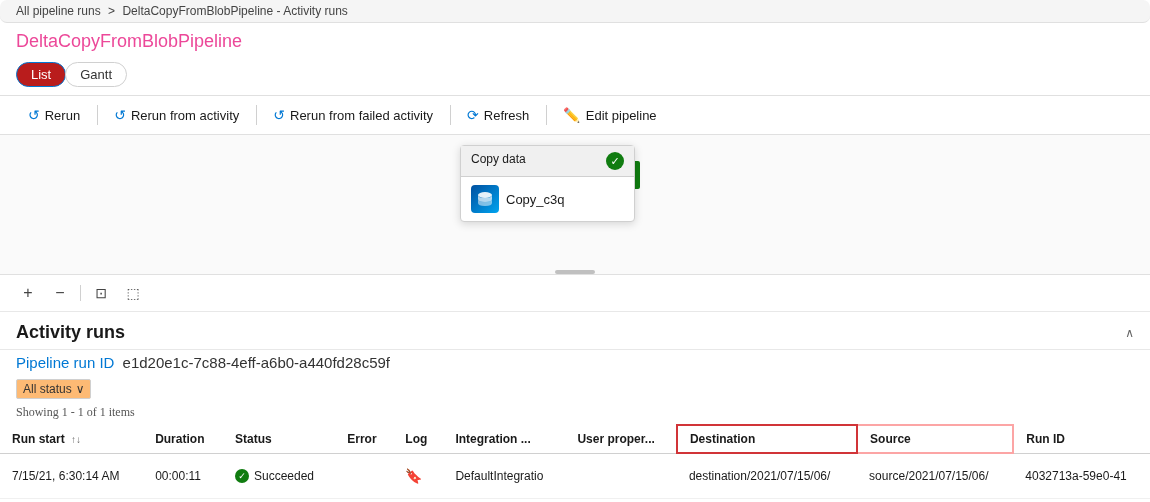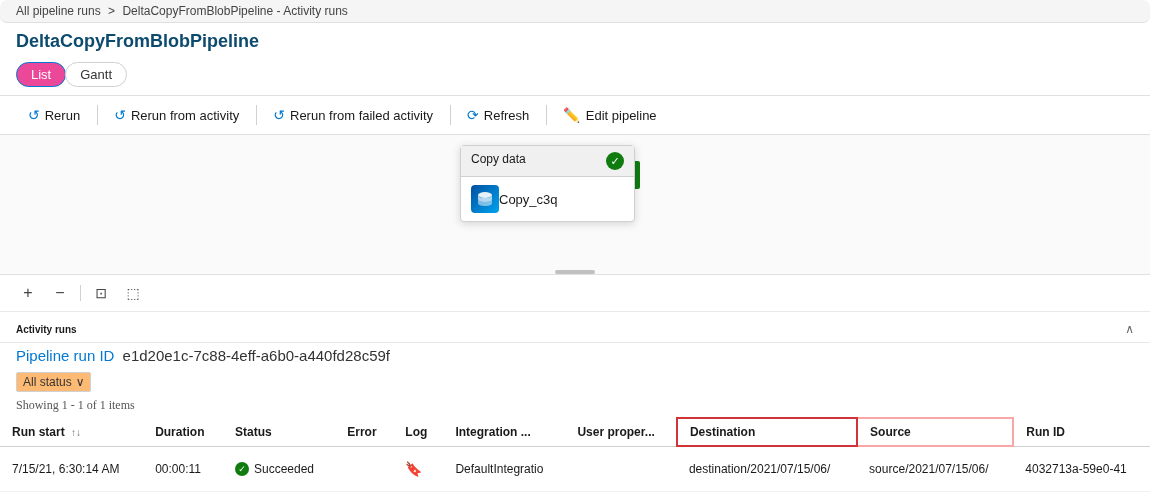--- a/index.html
+++ b/index.html
@@ -3,51 +3,51 @@
   <meta charset="utf-8">
   <style>
     * { box-sizing: border-box; margin: 0; padding: 0; }
     body { font-family: 'Segoe UI', Arial, sans-serif; font-size: 13px; color: #1a1a1a; background: #fff; width: 1150px; min-height: 502px; overflow: hidden; }
     
     .top-bar { background: #f5f5f5; border-bottom: 1px solid #e0e0e0; padding: 4px 16px; font-size: 12px; color: #0078d4; border-radius: 7px; }
     .top-bar span { color: #444; }
     .breadcrumb-link { color: #0078d4; cursor: pointer; }
     .breadcrumb-sep { color: #444; margin: 0 4px; }
     
-    .page-title { padding: 8px 16px 6px; font-size: 18px; font-weight: 700; color: #0c4a6e; }
+    .page-title { padding: 8px 16px 6px; font-size: 18px; font-weight: 400; color: #ec4899; }
     
     .view-tabs { display: flex; align-items: center; padding: 4px 16px 8px; gap: 0; }
     .tab-btn { padding: 4px 14px; font-size: 13px; cursor: pointer; border: 1px solid transparent; border-radius: 20px; }
-    .tab-btn.active { background: #ec4899; color: #fff; border-color: #0078d4; }
+    .tab-btn.active { background: #b91c1c; color: #fff; border-color: #0078d4; }
     .tab-btn.inactive { background: #fff; color: #333; border: 1px solid #d0d0d0; border-radius: 20px; margin-left: -1px; }
     
     .toolbar { display: flex; align-items: center; padding: 6px 16px; border-top: 1px solid #e0e0e0; border-bottom: 1px solid #e0e0e0; gap: 0; background: #fff; }
     .toolbar-btn { display: flex; align-items: center; gap: 5px; padding: 5px 12px; font-size: 13px; cursor: pointer; color: #1a1a1a; background: none; border: none; border-right: 1px solid transparent; }
     .toolbar-btn .btn-icon { font-size: 14px; color: #0078d4; }
     .toolbar-separator { width: 1px; height: 20px; background: #d0d0d0; margin: 0 4px; }
     
     .canvas-area { position: relative; background: #fafafa; border-bottom: 1px solid #e0e0e0; height: 140px; overflow: hidden; }
     
     .copy-data-popup { position: absolute; top: 10px; left: 460px; background: #fff; border: 1px solid #d0d0d0; border-radius: 4px; box-shadow: 0 2px 8px rgba(0,0,0,0.15); width: 175px; z-index: 10; }
     .popup-header { display: flex; align-items: flex-start; justify-content: space-between; padding: 6px 10px; background: #f0f0f0; border-bottom: 1px solid #d0d0d0; font-size: 12px; font-weight: 500; }
     .popup-check { width: 18px; height: 18px; background: #107c10; border-radius: 50%; display: flex; align-items: center; justify-content: center; color: white; font-size: 11px; }
-    .popup-body { padding: 8px 10px; display: flex; align-items: center; gap: 0; }
+    .popup-body { padding: 8px 10px; display: flex; align-items: center; gap: 7px; }
     .copy-icon-inner { width: 22px; height: 22px; background: linear-gradient(135deg, #0050a0 0%, #00a4ef 100%); border-radius: 3px; display: flex; align-items: center; justify-content: center; }
     
     .green-indicator { position: absolute; top: 26px; left: 630px; width: 10px; height: 28px; background: #107c10; border-radius: 2px; }
     
     .zoom-controls { display: flex; align-items: center; padding: 6px 16px; gap: 8px; background: #fff; border-bottom: 1px solid #e8e8e8; }
     .zoom-btn { width: 24px; height: 24px; display: flex; align-items: center; justify-content: center; cursor: pointer; font-size: 16px; color: #444; background: none; border: none; }
     .zoom-separator { width: 1px; height: 16px; background: #d0d0d0; }
     
     .drag-line { position: absolute; bottom: 0; left: 50%; transform: translateX(-50%); width: 40px; height: 4px; background: #c0c0c0; border-radius: 2px; cursor: row-resize; }
     
     .activity-runs-section { padding: 0; background: #fff; }
     .section-header { display: flex; align-items: center; justify-content: space-between; padding: 10px 16px 6px; border-bottom: 1px solid #e8e8e8; }
-    .section-title { font-size: 10px; font-weight: 600; color: #1a1a1a; }
+    .section-title { font-size: 18px; font-weight: 600; color: #1a1a1a; }
     .collapse-btn { cursor: pointer; color: #666; font-size: 12px; }
     
     .pipeline-run-id { padding: 4px 16px 4px; font-size: 15px; color: #444; }
     .pipeline-run-id span { color: #0078d4; }
     
     .filter-row { padding: 4px 16px 4px; display: flex; align-items: center; }
     .filter-select { display: flex; align-items: center; gap: 4px; font-size: 12px; color: #333; cursor: pointer; padding: 2px 6px; border: 1px solid #d0d0d0; border-radius: 2px; background: #fdba74; }
     
     .showing-text { padding: 2px 16px 4px; font-size: 12px; color: #555; font-family: Liberation Serif, serif; }
     

